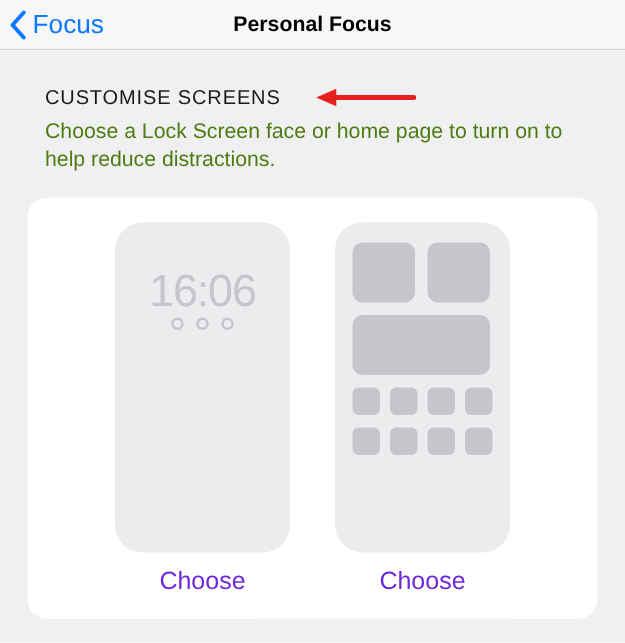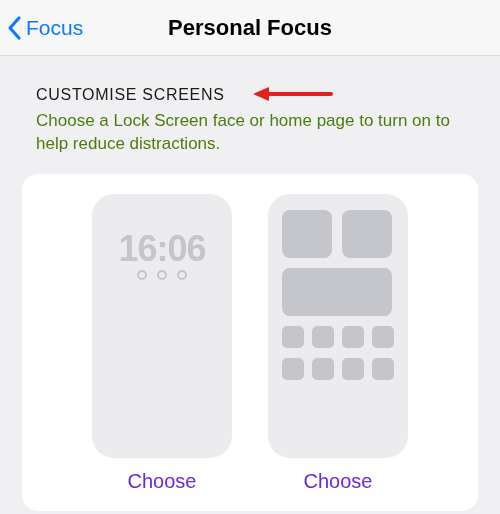--- a/index.html
+++ b/index.html
@@ -3,42 +3,42 @@
 <meta charset="utf-8">
 <style>
   * { box-sizing: border-box; margin: 0; padding: 0; }
   html, body { width: 500px; height: 514px; }
   body {
     font-family: -apple-system, "Helvetica Neue", Helvetica, Arial, sans-serif;
     background: #f0f0f2;
     color: #000;
   }
   .navbar {
-    height: 56px;
+    height: 40px;
     background: #f7f7f8;
     border-bottom: 1px solid #d8d8da;
     display: flex;
     align-items: center;
     position: relative;
   }
   .back {
     display: flex;
     align-items: center;
     color: #0b7aff;
     font-size: 21px;
     font-weight: 400;
     padding-left: 6px;
     cursor: pointer;
   }
   .back svg { margin-right: 2px; }
   .title {
     position: absolute;
     left: 0; right: 0;
     text-align: center;
-    font-size: 22px;
+    font-size: 17px;
     font-weight: 700;
     pointer-events: none;
   }
   .section-header {
     padding: 30px 36px 4px 36px;
     display: flex;
     align-items: center;
     gap: 28px;
   }
   .section-label {
@@ -77,21 +77,21 @@
     background: #ececef;
     border-radius: 22px;
     position: relative;
   }
   .lock-time {
     position: absolute;
     top: 34px;
     left: 0; right: 0;
     text-align: center;
     font-size: 36px;
-    font-weight: 700;
+    font-weight: 400;
     color: #c5c6cb;
     letter-spacing: -1px;
   }
   .lock-dots {
     position: absolute;
     top: 76px;
     left: 0; right: 0;
     display: flex;
     justify-content: center;
     gap: 10px;

